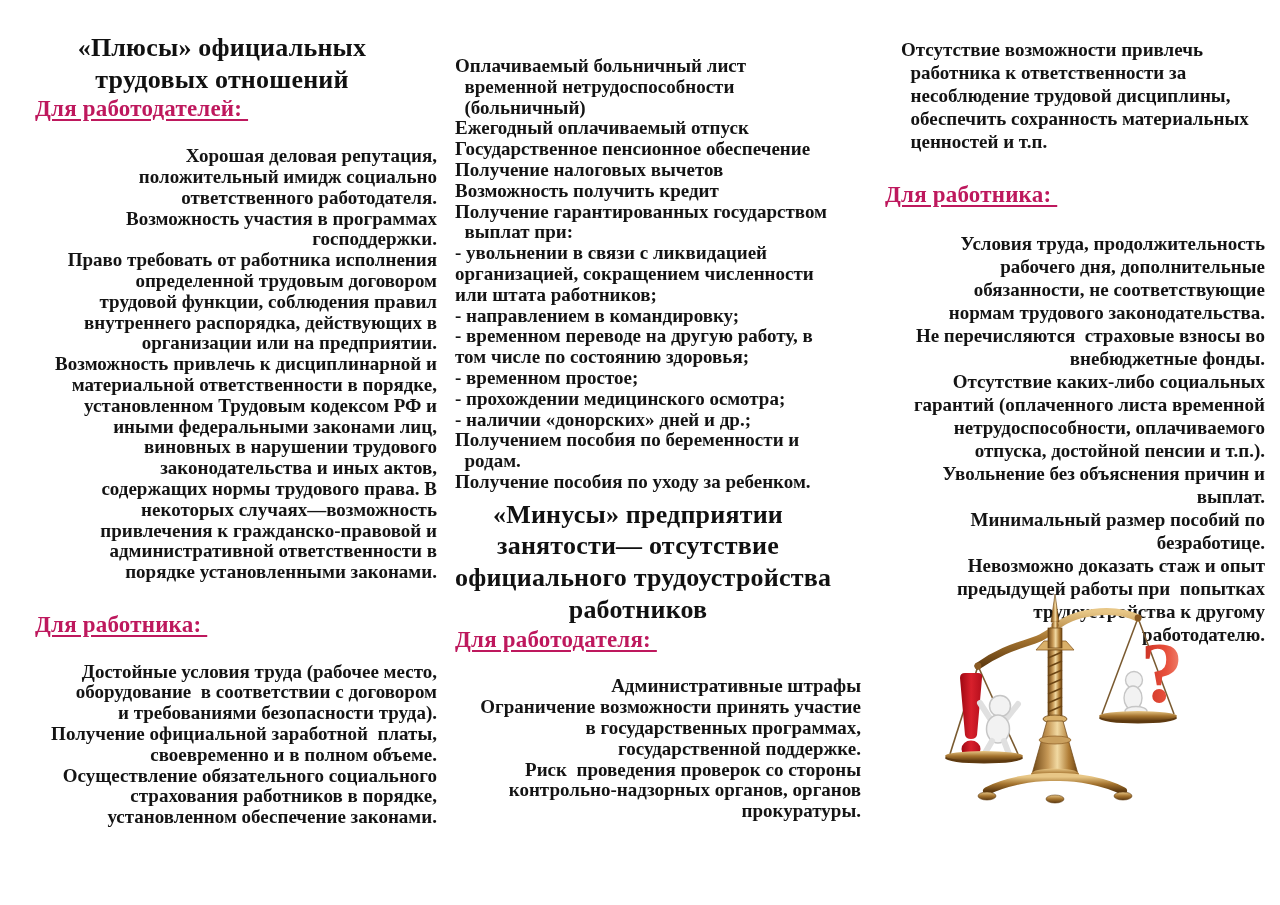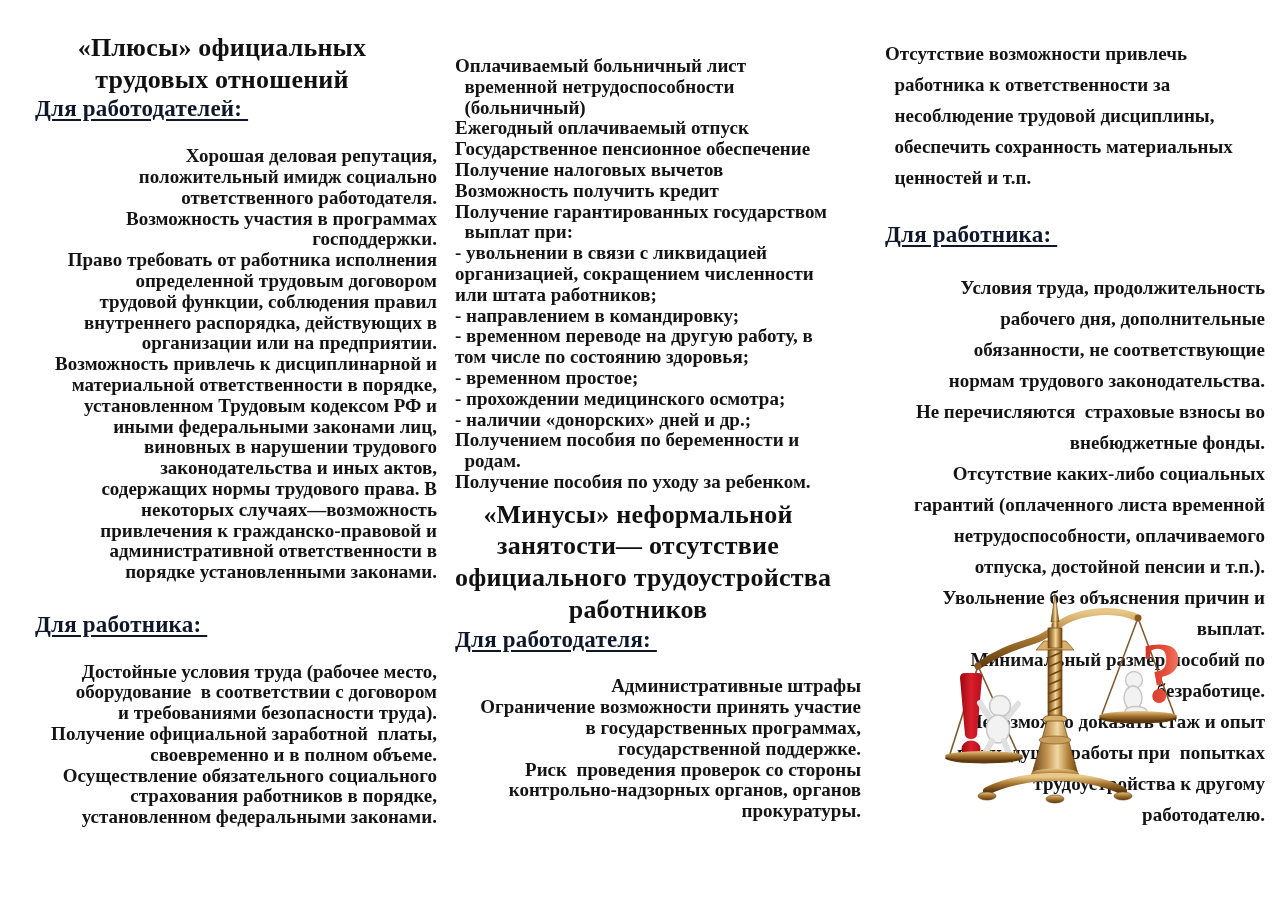--- a/index.html
+++ b/index.html
@@ -13,28 +13,28 @@
   #col-left{left:35px;width:402px;padding-top:32px;}
   #col-middle{left:455px;width:406px;padding-top:56px;}
   #col-right{left:885px;width:380px;padding-top:38px;}
   .block{white-space:pre;}
   .b-title{
     font-size:26px;line-height:1.22;text-align:center;color:#111111;
     margin:0 28px 0 0;letter-spacing:0.2px;
   }
   #col-middle .b-title{margin:6px 40px 0 0;}
   .b-red{
-    font-size:23px;line-height:1.25;color:#0f172a;
+    font-size:23px;line-height:1.25;color:#be185d;
     text-decoration:underline;text-decoration-thickness:2px;text-underline-offset:3px;
     margin:0 0 22px 0;letter-spacing:0.2px;
   }
   .block.b-red + .block{margin-top:0;text-align:right;}
   .b-para + .b-red{margin-top:28px;}
   .b-para{font-size:19px;line-height:20.8px;margin:0;}
-  #col-right .b-para{line-height:31px;}
+  #col-right .b-para{line-height:23px;margin-left:16px;}
   .scales{position:absolute;left:930px;top:588px;width:330px;height:315px;}
 </style>
 </head>
 <body>
 
 <div class="page">
 
   <div class="col" id="col-left">
 
   <div class="block b-title">«Плюсы» официальных
@@ -62,21 +62,21 @@
   административной ответственности в
   порядке установленными законами.</div>
       <div class="block b-red">Для работника:&nbsp;</div>
       <div class="block b-para">Достойные условия труда (рабочее место,
   оборудование  в соответствии с договором
   и требованиями безопасности труда).
 Получение официальной заработной  платы,
   своевременно и в полном объеме.
 Осуществление обязательного социального
   страхования работников в порядке,
-  установленном федеральными законами.</div>
+  установленном обеспечение законами.</div>
     </div>
 
   <div class="col" id="col-middle">
 
   <div class="block b-para">Оплачиваемый больничный лист
   временной нетрудоспособности
   (больничный)
 Ежегодный оплачиваемый отпуск
 Государственное пенсионное обеспечение
 Получение налоговых вычетов
@@ -88,21 +88,21 @@
 или штата работников;
 - направлением в командировку;
 - временном переводе на другую работу, в
 том числе по состоянию здоровья;
 - временном простое;
 - прохождении медицинского осмотра;
 - наличии «донорских» дней и др.;
 Получением пособия по беременности и
   родам.
 Получение пособия по уходу за ребенком.</div>
-      <div class="block b-title">«Минусы» неформальной
+      <div class="block b-title">«Минусы» предприятии
 занятости— отсутствие
 официального трудоустройства
 работников</div>
       <div class="block b-red">Для работодателя:&nbsp;</div>
       <div class="block b-para">Административные штрафы
 Ограничение возможности принять участие
   в государственных программах,
   государственной поддержке.
 Риск  проведения проверок со стороны
   контрольно-надзорных органов, органов

